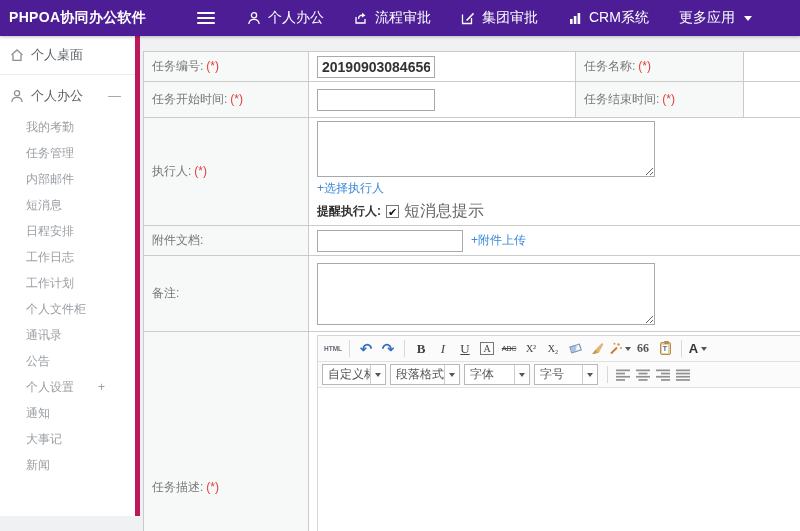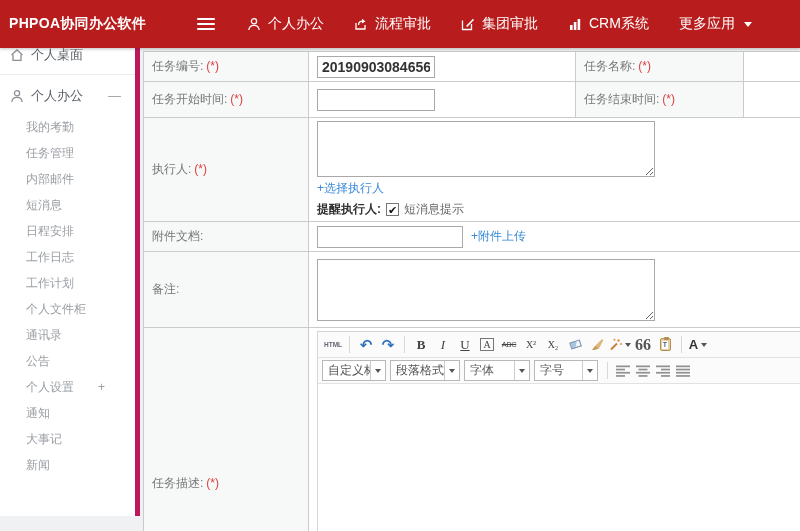--- a/index.html
+++ b/index.html
@@ -1,21 +1,21 @@
 <!DOCTYPE html>
 <html><head>
 <meta charset="utf-8">
 <style>
   * { margin:0; padding:0; box-sizing:border-box; }
   html,body { width:800px; height:531px; overflow:hidden; background:#f0f1f2;
     font-family:"Liberation Sans","DejaVu Sans",sans-serif; }
 
   
-  .navbar { position:absolute; left:0; top:0; width:800px; height:48px;
-    background:#b91c1c; display:flex; align-items:center; color:#fff;
+  .navbar { position:absolute; left:0; top:0; width:800px; height:36px;
+    background:#4c1d95; display:flex; align-items:center; color:#fff;
     box-shadow:0 1px 3px rgba(0,0,0,.25); z-index:5; }
   .logo { margin-left:9px; width:140px; font-size:14px; font-weight:bold; letter-spacing:.3px; }
   .hamburger { margin-left:48px; width:20px; cursor:pointer; }
   .hamburger i { display:block; width:18px; height:2px; background:#fff; margin:3px 0; border-radius:1px; }
   .nav-item { margin-left:30px; display:flex; align-items:center; gap:7px;
     font-size:14px; cursor:pointer; white-space:nowrap; }
   .nav-item svg { display:block; }
   .caret-down { width:0; height:0; border-left:4px solid transparent;
     border-right:4px solid transparent; border-top:5px solid #fff; margin-left:2px; }
 
@@ -55,42 +55,42 @@
   textarea.ta { border:1px solid #a9a9a9; background:#fff; font-family:inherit;
     font-size:12px; color:#333; resize:both; display:block; }
   .exec-ta { width:338px; height:56px; }
   .remark-ta { width:338px; height:62px; }
   a.lnk { color:#3b8ad8; font-size:12px; text-decoration:none; cursor:pointer; }
   .exec-links { margin-top:3px; }
   .remind-line { margin-top:4px; display:flex; align-items:center; gap:5px; }
   .remind-lab { font-weight:bold; color:#333; font-size:12px; }
   .cb { width:13px; height:13px; border:1px solid #777; background:#fff; font-size:11px;
     line-height:12px; text-align:center; color:#111; font-weight:bold; display:inline-block; cursor:pointer; }
-  .sms-lab { color:#666; font-size:12px; }
+  .sms-lab { color:#666; font-size:16px; }
   .attach-line { display:flex; align-items:center; gap:8px; }
 
   
   td.ed-cell { padding:2px 3px; vertical-align:top; }
   .ed { border:1px solid #d6d6d6; }
   .ed-row { display:flex; align-items:center; height:26px; background:#fbfbfb;
     padding:0 4px; border-bottom:1px solid #e2e2e2; }
   .tb-btn { min-width:20px; height:22px; display:flex; align-items:center;
     justify-content:center; margin:0 1px; color:#444; cursor:pointer; }
   .sep { width:1px; height:17px; background:#d8d8d8; margin:0 5px; }
   .g-html { font-size:6.5px; font-weight:bold; color:#667; letter-spacing:0; }
   .g-undo,.g-redo { font-size:15px; font-weight:bold; color:#2f6fc1; }
   .g-b { font-family:"Liberation Serif",serif; font-weight:bold; font-size:13px; }
   .g-i { font-family:"Liberation Serif",serif; font-style:italic; font-size:13px; }
   .g-u { font-family:"Liberation Serif",serif; font-size:13px; text-decoration:underline; }
   .g-boxa { font-family:"Liberation Serif",serif; font-size:10px; border:1px solid #777; padding:0 2px; }
   .g-abc { font-size:7.5px; text-decoration:line-through; letter-spacing:-.3px; }
   .g-sup,.g-sub { font-size:10px; font-family:"Liberation Serif",serif; }
   .eraser-ico { width:11px; height:7px; border:1px solid #7d96b5;
     background:linear-gradient(120deg,#aac4e0 55%,#f7f7f7 45%); transform:rotate(-18deg); }
-  .g-quote { font-family:"Liberation Serif",serif; font-weight:bold; font-size:16px; color:#555; }
+  .g-quote { font-family:"Liberation Serif",serif; font-weight:bold; font-size:12px; color:#555; }
   .clip-ico { width:11px; height:13px; border:1px solid #b09050; background:#e6cfa3;
     border-radius:2px; position:relative; display:flex; align-items:center; justify-content:center; }
   .clip-ico::before { content:""; position:absolute; top:-2px; left:3px; width:5px; height:3px;
     background:#b09050; border-radius:1px; }
   .clip-t { font-size:7px; font-weight:bold; color:#445e8c; background:#fff; padding:0 1px; line-height:8px; }
   .g-fontcolor { font-weight:bold; font-size:13px; color:#333; }
   .mini-caret { width:0; height:0; border-left:3px solid transparent; border-right:3px solid transparent;
     border-top:4px solid #555; margin-left:3px; }
   .select { height:21px; border:1px solid #b8b8b8; background:#fff; display:flex;
     align-items:center; font-size:12px; color:#555; margin-right:4px; cursor:pointer; }

